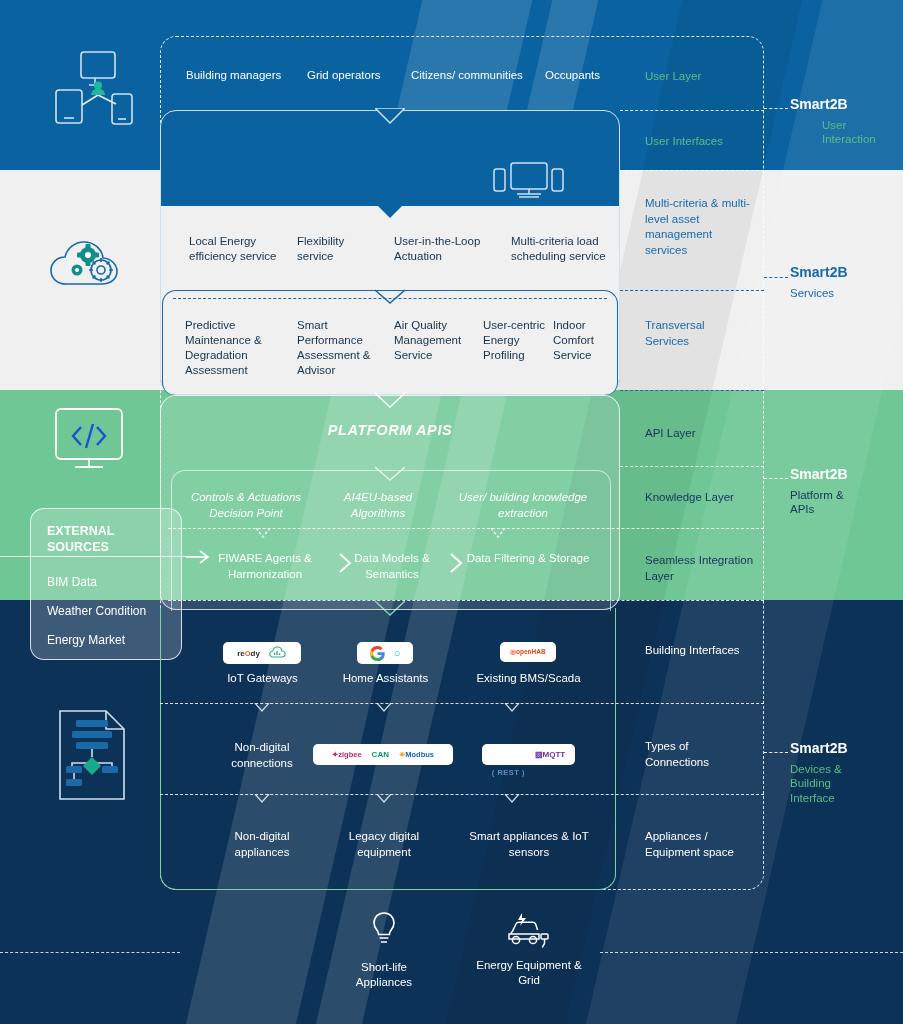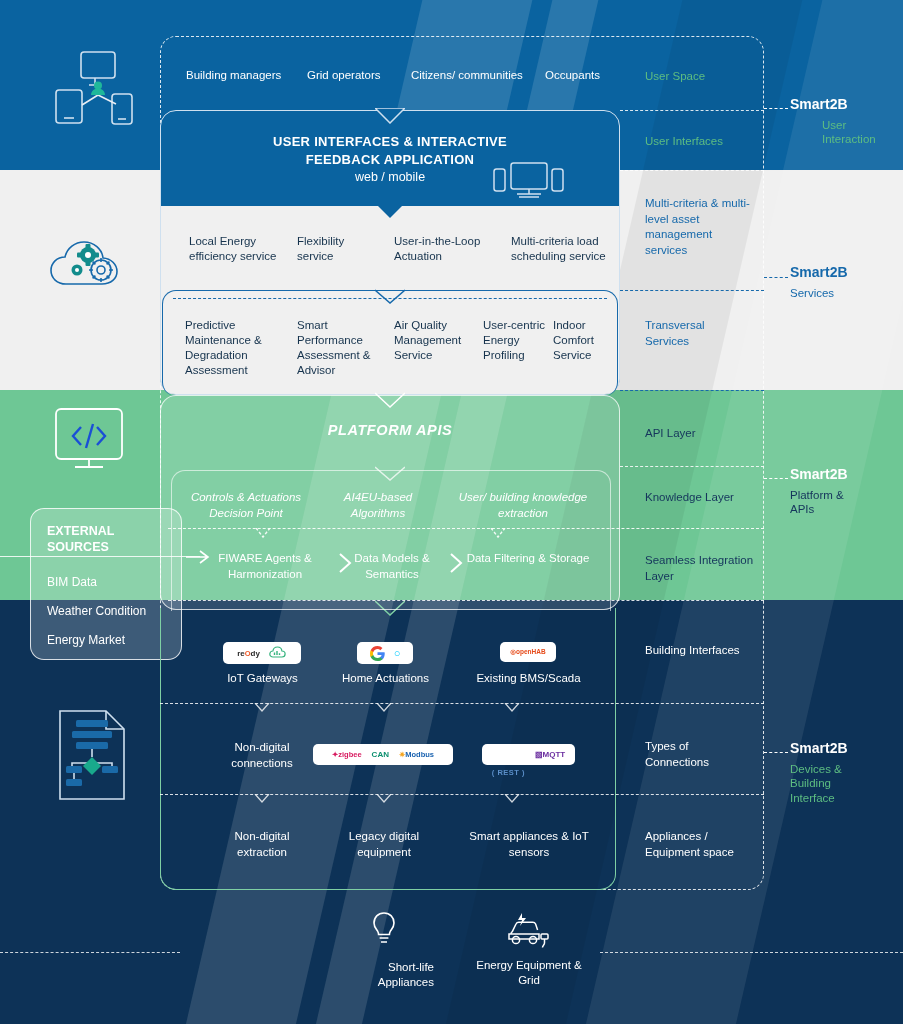--- a/index.html
+++ b/index.html
@@ -227,25 +227,20 @@
   </div>
 
   <div class="outer-dash"></div>
 
   <div class="usr" style="left:186px;top:69px;">Building managers</div>
   <div class="usr" style="left:307px;top:69px;">Grid operators</div>
   <div class="usr" style="left:411px;top:69px;">Citizens/ communities</div>
   <div class="usr" style="left:545px;top:69px;">Occupants</div>
 
   <div class="rbox ui-panel">
-    <div class="ui-head">
-      <div class="t1"><span>USER INTERFACES &amp; INTERACTIVE</span><br>
-        <span>FEEDBACK APPLICATION</span></div>
-      <div class="t2">web / mobile</div>
-    </div>
 
     <div style="position:absolute;left:330px;top:50px;">
       <svg width="75" height="42" viewBox="0 0 75 42" fill="none" stroke="#cfe0ef" stroke-width="1.5">
         <rect x="20" y="2" width="36" height="26" rx="2.5"></rect>
         <path d="M38 28v5M28 36h20M26 33h24"></path>
         <rect x="3" y="8" width="11" height="22" rx="2.5"></rect>
         <rect x="61" y="8" width="11" height="22" rx="2.5"></rect>
       </svg>
     </div>
 
@@ -366,21 +361,21 @@
       <path fill="#FBBC05" d="M3.5 9.5C3.3 9 3.2 8.5 3.2 8s.1-1 .3-1.5V4.4H.7C.2 5.5 0 6.7 0 8s.2 2.5.7 3.6l2.8-2.1z"></path>
       <path fill="#EA4335" d="M8 3.2c1.2 0 2.2.4 3 1.2l2.3-2.3C11.9.8 10.2 0 8 0 4.8 0 2.1 1.7.7 4.4l2.8 2.1C4.1 4.6 5.9 3.2 8 3.2z"></path>
     </svg>
     <span style="color:#00caff;font-size:11px;">○</span>
   </div>
   <div class="chip" style="left:500px;top:642px;width:56px;height:20px;">
     <span style="color:#e64a19;font-size:6.5px;">◎openHAB</span>
   </div>
 
   <div class="ntxt" style="left:205px;top:671px;width:115px;">IoT Gateways</div>
-  <div class="ntxt" style="left:328px;top:671px;width:115px;">Home  Actuations</div>
+  <div class="ntxt" style="left:328px;top:671px;width:115px;">Home  Assistants</div>
   <div class="ntxt" style="left:466px;top:671px;width:125px;">Existing BMS/Scada</div>
 
   <div class="nsep" style="top:703px;"></div>
 
   <div style="position:absolute;left:254px;top:703px;">
     <svg width="16" height="11" viewBox="0 0 16 11" fill="none" stroke="rgba(255,255,255,.8)" stroke-width="1.3">
         <path d="M1 0l7 8 7-8"></path>
       </svg>
   </div>
   <div style="position:absolute;left:376px;top:703px;">
@@ -415,50 +410,50 @@
     <svg width="16" height="11" viewBox="0 0 16 11" fill="none" stroke="rgba(255,255,255,.8)" stroke-width="1.3">
         <path d="M1 0l7 8 7-8"></path>
       </svg>
   </div>
   <div style="position:absolute;left:504px;top:794px;">
     <svg width="16" height="11" viewBox="0 0 16 11" fill="none" stroke="rgba(255,255,255,.8)" stroke-width="1.3">
         <path d="M1 0l7 8 7-8"></path>
       </svg>
   </div>
 
-  <div class="ntxt" style="left:210px;top:829px;width:104px;">Non-digital extraction</div>
+  <div class="ntxt" style="left:210px;top:829px;width:104px;">Non-digital appliances</div>
   <div class="ntxt" style="left:332px;top:829px;width:104px;">Legacy digital equipment</div>
   <div class="ntxt" style="left:462px;top:829px;width:134px;">Smart appliances &amp; IoT sensors</div>
 
   <div class="bottom-dash-l"></div>
   <div class="bottom-dash-r"></div>
 
 
-  <div class="appl" style="left:334px;top:910px;width:100px;text-align:right;">
+  <div class="appl" style="left:334px;top:910px;width:100px;">
     <svg width="32" height="42" viewBox="0 0 32 42" fill="none" stroke="#fff" stroke-width="1.6" style="margin:0 auto 8px;">
       <path d="M16 3c-6 0-10 4.4-10 10 0 4 2.4 6.2 3.6 8.2.7 1.2 1 2 1 3.3h10.8c0-1.3.3-2.1 1-3.3C23.6 19.2 26 17 26 13c0-5.6-4-10-10-10z"></path>
       <path d="M11.6 28h8.8M13 32h6"></path>
     </svg>
     <div>Short-life Appliances</div>
   </div>
 
   <div class="appl" style="left:466px;top:910px;width:126px;">
     <svg width="48" height="42" viewBox="0 0 48 42" fill="none" stroke="#fff" stroke-width="1.5" style="margin:0 auto 6px;">
       <path d="M6 24c0-1 .6-2 1.4-2.6L11 14c.5-1.1 1.6-1.8 2.8-1.8h14c1.2 0 2.3.7 2.8 1.8l2 6"></path>
       <path d="M4 24h30v5H4z"></path>
       <circle cx="11" cy="30" r="3.6"></circle>
         <circle cx="28" cy="30" r="3.6"></circle>
       <path d="M17 3l-4 7h4l-2 6 6-8h-4z" fill="#fff" stroke="none"></path>
       <rect x="36" y="24" width="7" height="5" rx="1"></rect>
       <path d="M39.5 29v4c0 2-2 2.5-2 4.5"></path>
     </svg>
     <div>Energy Equipment &amp; Grid</div>
   </div>
 
-  <div class="rowlabel green" style="left:645px;top:69px;width:110px;">User Space</div>
+  <div class="rowlabel green" style="left:645px;top:69px;width:110px;">User Layer</div>
   <div class="rowlabel green" style="left:645px;top:134px;width:115px;">User Interfaces</div>
   <div class="rowlabel blue" style="left:645px;top:196px;width:105px;">Multi-criteria &amp; multi-level asset management services</div>
   <div class="rowlabel blue" style="left:645px;top:318px;width:105px;">Transversal Services</div>
   <div class="rowlabel darkblue" style="left:645px;top:426px;width:110px;">API Layer</div>
   <div class="rowlabel darkblue" style="left:645px;top:490px;width:115px;">Knowledge Layer</div>
   <div class="rowlabel darkblue" style="left:645px;top:553px;width:110px;">Seamless Integration Layer</div>
   <div class="rowlabel white" style="left:645px;top:643px;width:100px;">Building Interfaces</div>
   <div class="rowlabel white" style="left:645px;top:739px;width:100px;">Types of Connections</div>
   <div class="rowlabel white" style="left:645px;top:829px;width:120px;">Appliances / Equipment space</div>
 

